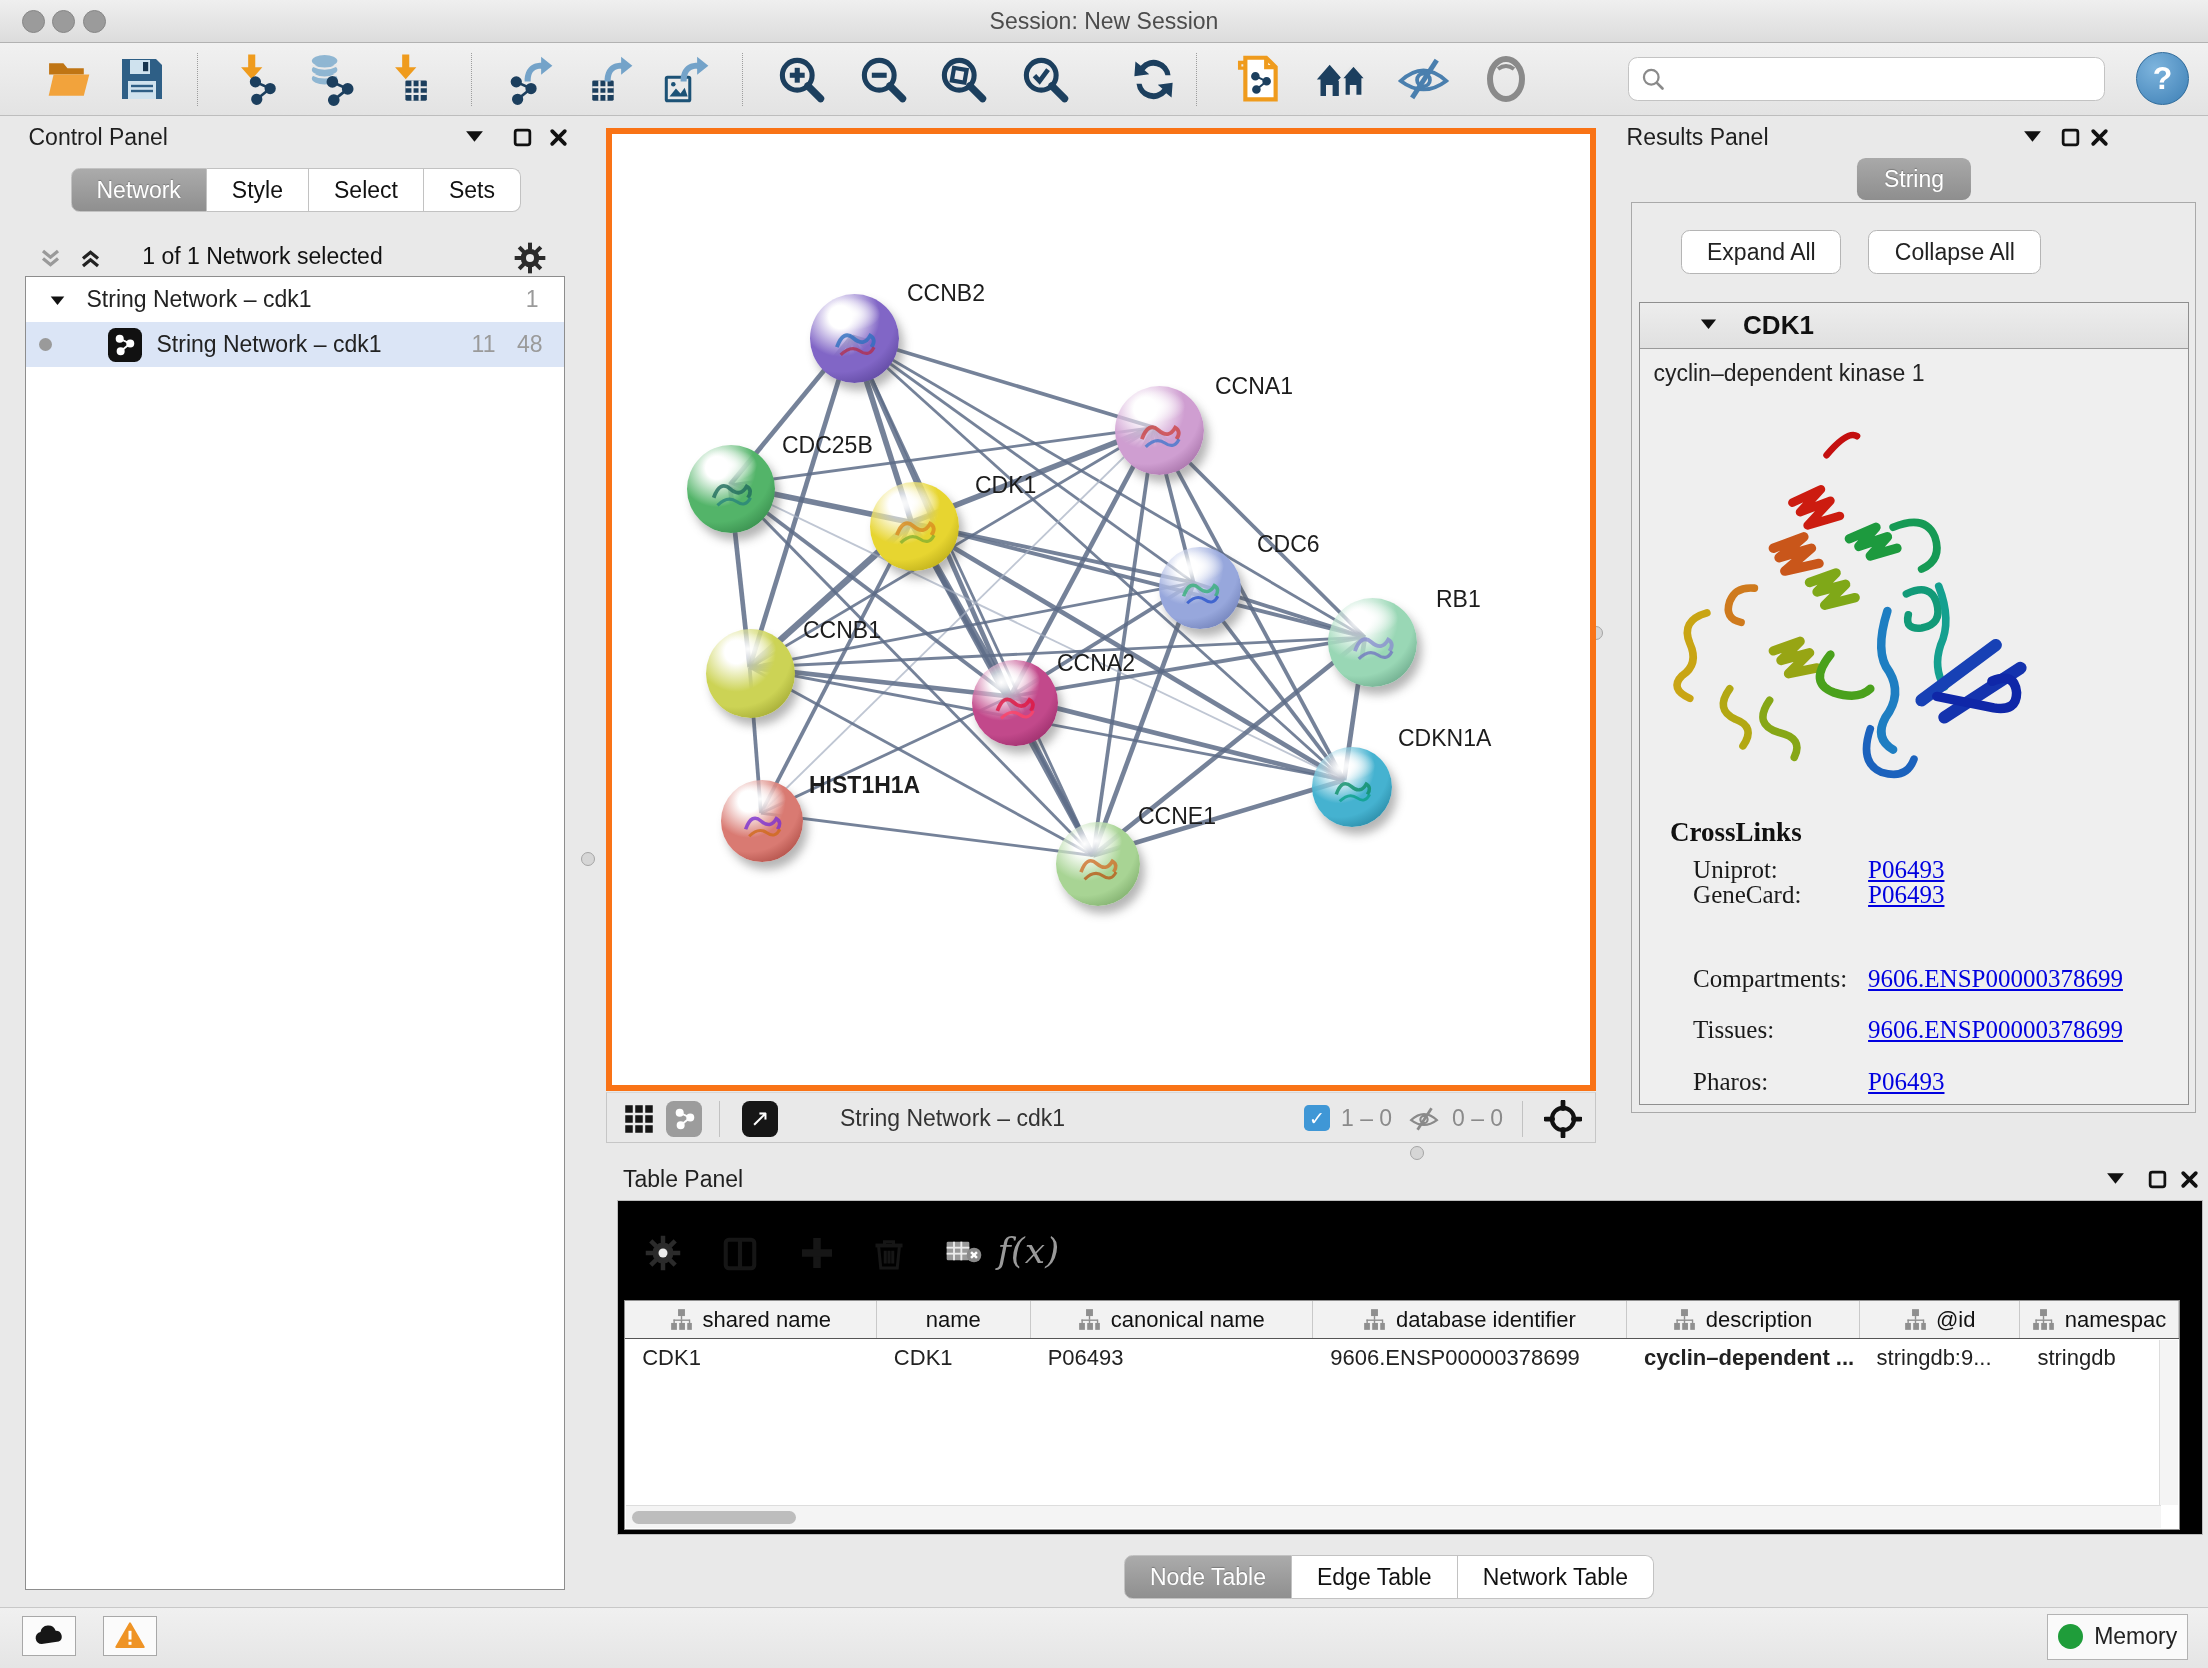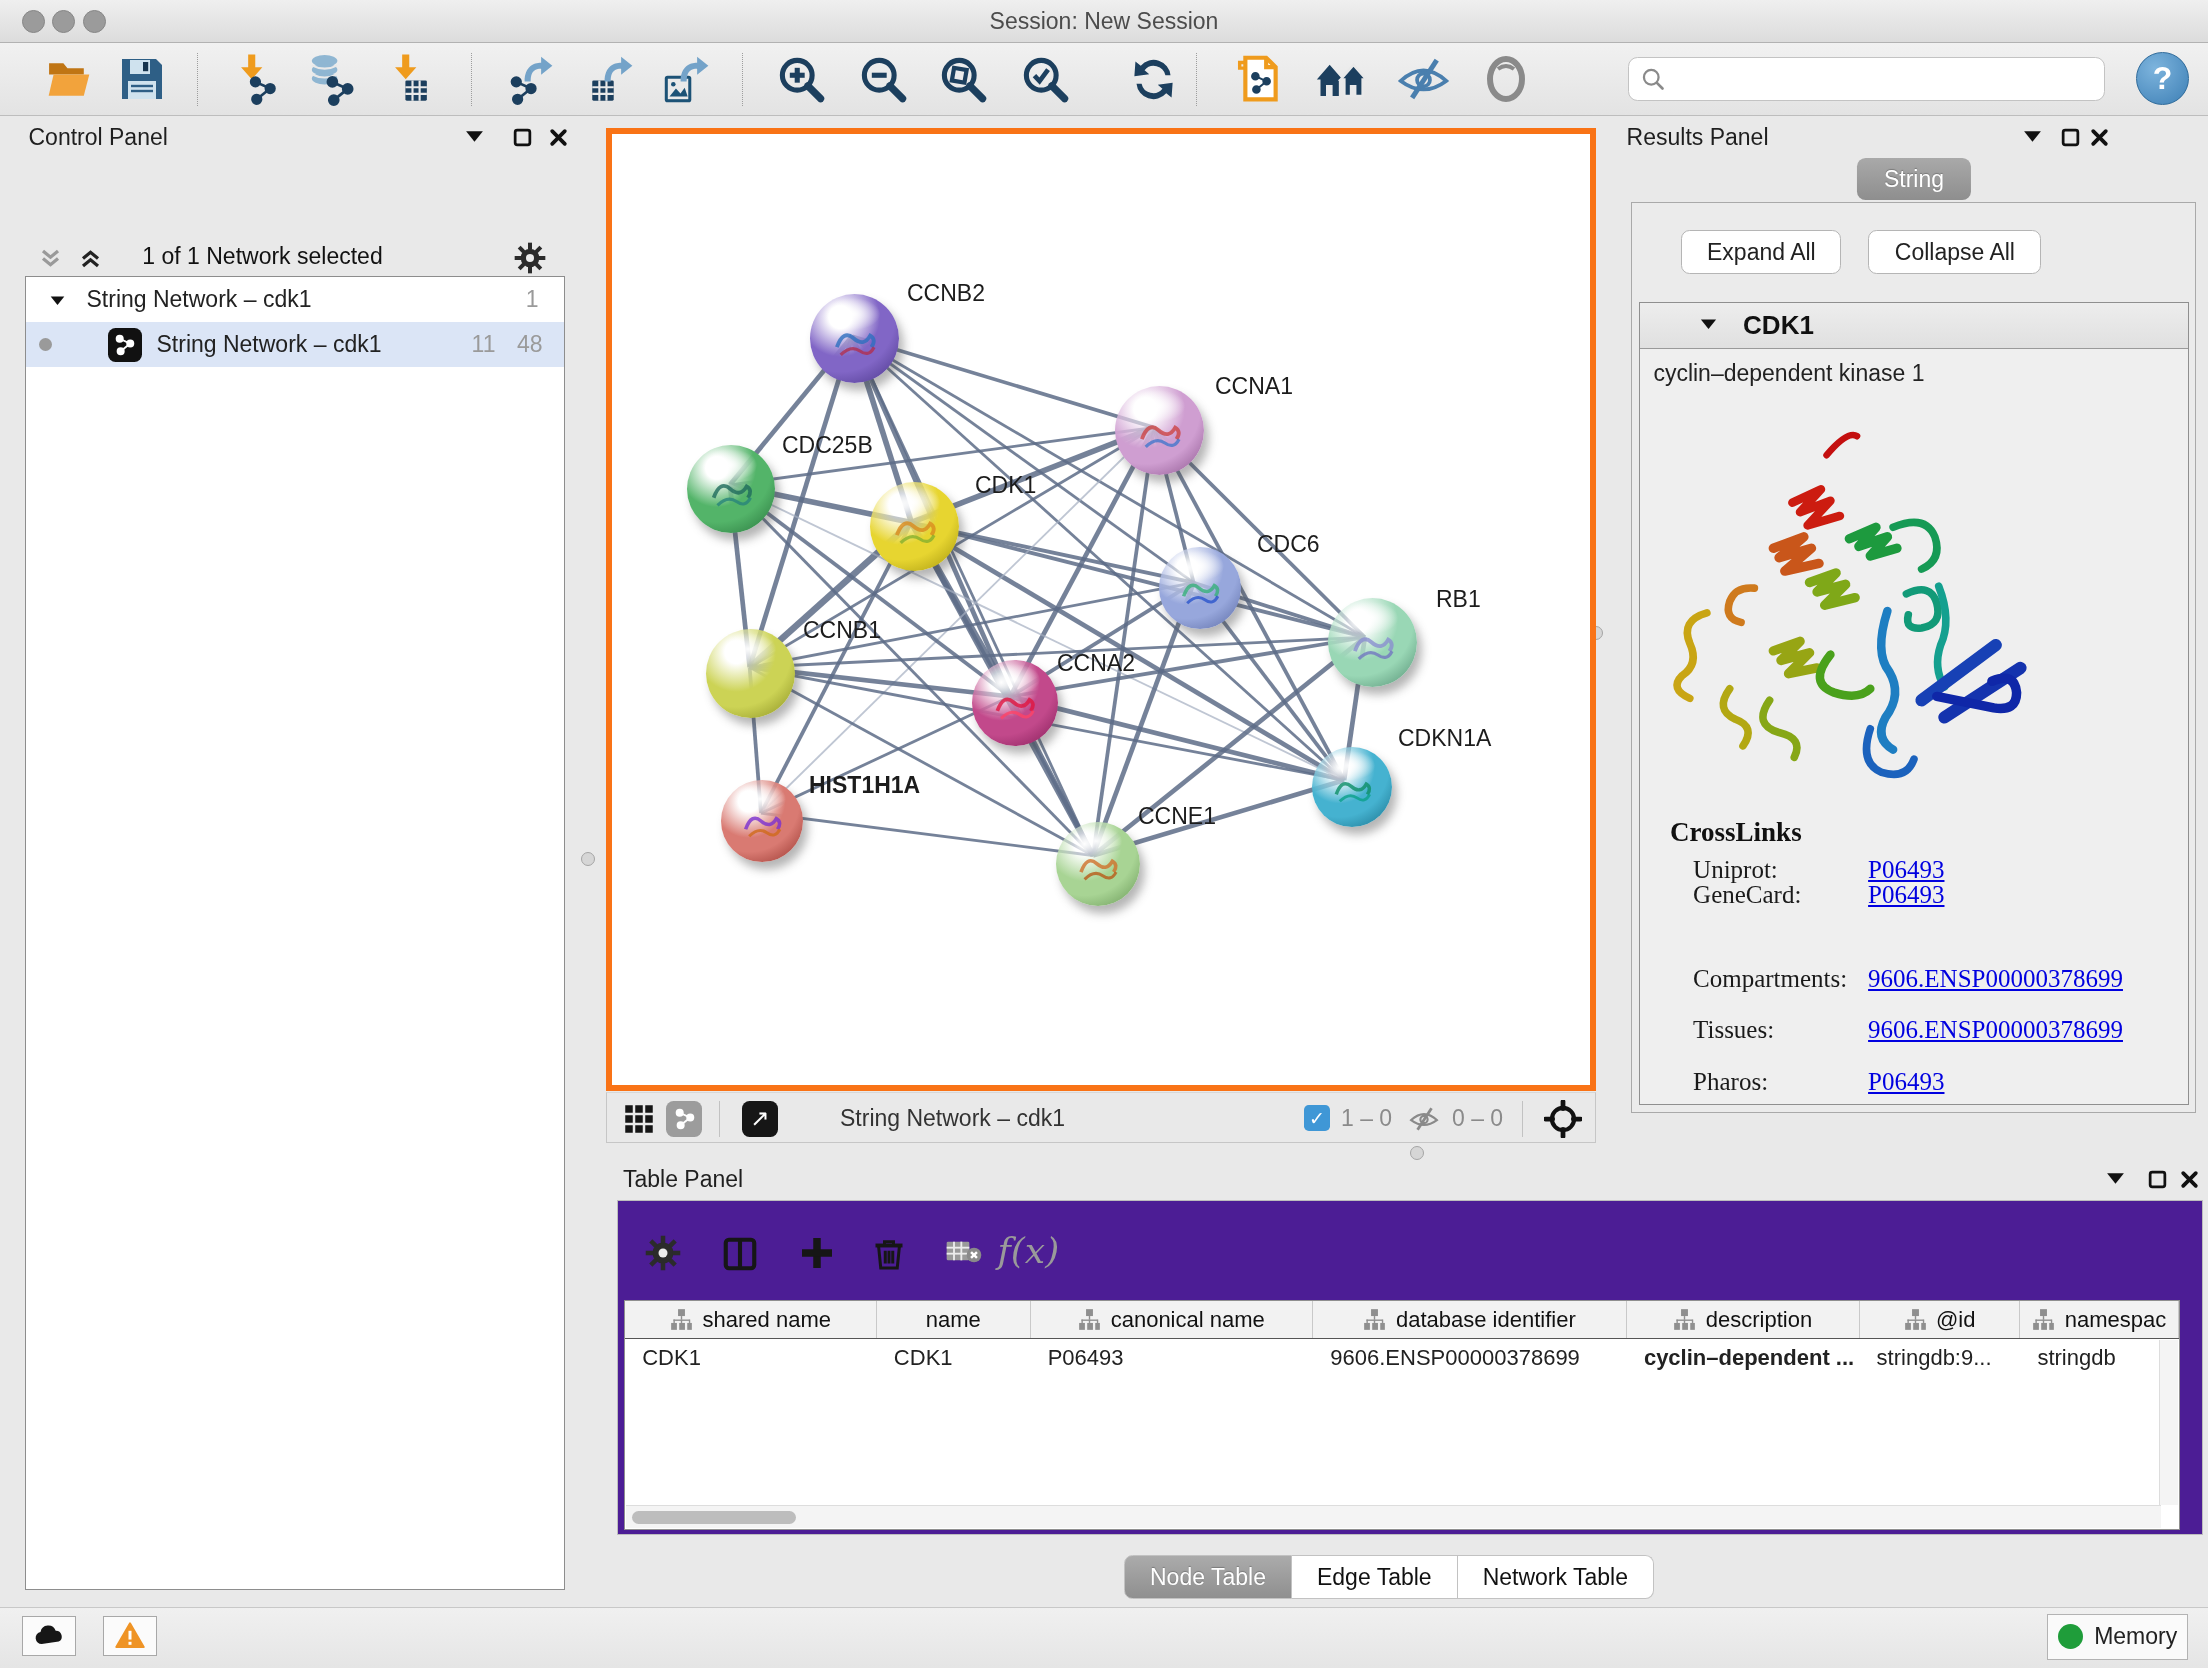--- a/index.html
+++ b/index.html
@@ -62,21 +62,21 @@
   #acc-head .tri{position:absolute;left:59px;font-size:19px;color:#111}
   #acc-head .gene{position:absolute;left:103px;font-size:26px;font-weight:bold;color:#111}
   #acc-desc{position:absolute;left:13.3px;top:57px;font-size:23px;color:#222}
   #protein{position:absolute;left:27px;top:112px}
   #xl-title{position:absolute;left:30px;top:514px;font-family:"Liberation Serif",serif;font-weight:bold;font-size:27px;color:#111}
   .xl-row{position:absolute;left:0;width:100%;height:51px;font-family:"Liberation Serif",serif;font-size:25px}
   .xl-label{position:absolute;left:53px;color:#1a1a1a}
   .xl-link{position:absolute;left:228px;color:#0000e0;text-decoration:underline;cursor:pointer}
   
   #table-panel{position:absolute;left:606px;top:1158px;width:1603px;height:449px}
-  #tp-box{position:absolute;left:10.5px;top:42px;width:1586px;height:335px;background:#4c1d95;border:1px solid #bdbdbd}
+  #tp-box{position:absolute;left:10.5px;top:42px;width:1586px;height:335px;background:#000000;border:1px solid #bdbdbd}
   .tp-ic{position:absolute;top:34px;cursor:pointer}
   #tbl{position:absolute;left:6.7px;top:99px;width:1556px;height:230px;background:#fff;border:1px solid #8f8f8f}
   #table-header{display:flex;height:38px;background:#f2f2f2;border-bottom:1.9px solid #555}
   .th{display:flex;align-items:center;justify-content:center;gap:9.5px;font-size:22px;color:#111;border-right:1px solid #c9c9c9;overflow:hidden;white-space:nowrap;cursor:pointer}
   .treeic{width:23px;height:23px;flex:0 0 auto}
   .trow{display:flex;height:38px}
   .td{font-size:22px;display:flex;align-items:center;padding-left:17px;overflow:hidden;white-space:nowrap}
   #hscroll{position:absolute;left:1px;bottom:1px;width:1535px;height:23px;background:#f4f4f4;border-top:1px solid #ddd}
   #hthumb{position:absolute;left:5.7px;top:4.8px;width:164px;height:13.3px;background:#bdbdbd;border-radius:6.7px;cursor:pointer}
   #vscroll{position:absolute;right:1px;top:39px;bottom:24px;width:19px;background:#f4f4f4;border-left:1px solid #ddd}
@@ -301,20 +301,26 @@
         <path d="M2,2 h16 l-8,10 z" fill="#111"></path>
       </svg></span>
   <span class="phead-ic" style="left:502px;top:11.4px"><svg width="21" height="21" viewBox="0 0 20 20" fill="none" stroke="#111" stroke-width="2.6">
         <rect x="3" y="3" width="14" height="14" rx="2"></rect>
       </svg></span>
   <span class="phead-ic" style="left:538px;top:11.4px"><svg width="21" height="21" viewBox="0 0 20 20" stroke="#111" stroke-width="3.6" stroke-linecap="round">
         <line x1="4" y1="4" x2="16" y2="16"></line>
         <line x1="16" y1="4" x2="4" y2="16"></line>
       </svg></span>
 
+  <div id="cp-tabs" class="seg">
+      <div class="seg-btn sel">Network</div>
+      <div class="seg-btn">Style</div>
+      <div class="seg-btn">Select</div>
+      <div class="seg-btn">Sets</div>
+    </div>
 
   <div id="cp-status">
     <span class="phead-ic" style="left:28.5px;top:7.6px"><svg width="25" height="25" viewBox="0 0 20 20" fill="none" stroke="#9a9a9a" stroke-width="2.6">
           <path d="M4,4 l6,5 6,-5"></path>
           <path d="M4,10 l6,5 6,-5"></path>
         </svg></span>
     <span class="phead-ic" style="left:68px;top:7.6px"><svg width="25" height="25" viewBox="0 0 20 20" fill="none" stroke="#222" stroke-width="2.6">
           <path d="M4,16 l6,-5 6,5"></path>
           <path d="M4,10 l6,-5 6,5"></path>
         </svg></span>

